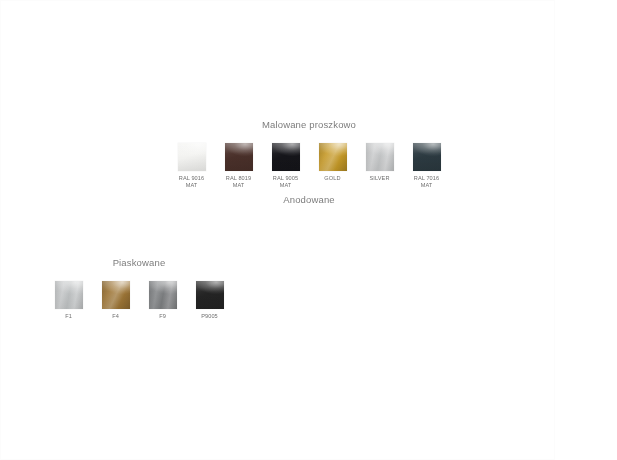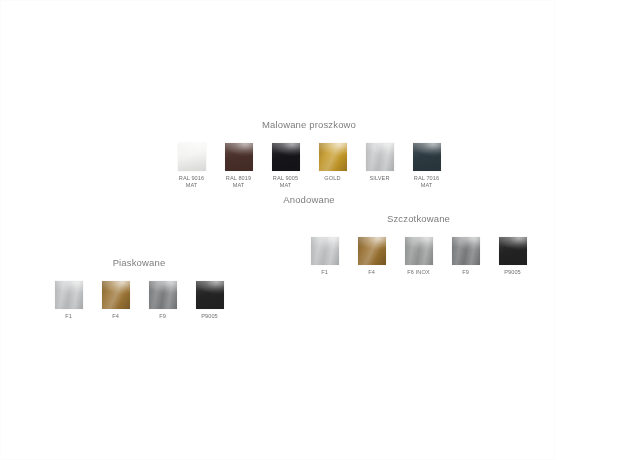--- a/index.html
+++ b/index.html
@@ -150,39 +150,14 @@
           <div class="swatch-chip" style="background: linear-gradient(100deg, rgb(114, 116, 118) 0%, rgb(147, 149, 151) 28%, rgb(122, 124, 126) 50%, rgb(153, 154, 156) 72%, rgb(112, 114, 115) 100%), rgb(127, 129, 131);"></div>
           <div class="swatch-label">F9</div>
         </div>
         <div class="swatch-cell">
           <div class="swatch-chip" style="background: linear-gradient(160deg, rgb(58, 58, 58) 0%, rgb(36, 36, 36) 45%, rgb(33, 33, 33) 100%), rgb(36, 36, 36);"></div>
           <div class="swatch-label">P9005</div>
         </div>
       </div>
   </div>
 
-  <div class="group" id="group-brushed">
-    <div class="group-title">Szczotkowane</div>
-    <div class="swatch-row">
-        <div class="swatch-cell">
-          <div class="swatch-chip" style="background: linear-gradient(100deg, rgb(177, 179, 180) 0%, rgb(206, 208, 209) 28%, rgb(189, 191, 192) 50%, rgb(209, 210, 211) 72%, rgb(173, 175, 176) 100%), rgb(197, 199, 200);"></div>
-          <div class="swatch-label">F1</div>
-        </div>
-        <div class="swatch-cell">
-          <div class="swatch-chip" style="background: linear-gradient(115deg, rgb(125, 92, 39) 0%, rgb(163, 126, 68) 30%, rgb(180, 149, 101) 50%, rgb(150, 110, 46) 70%, rgb(122, 90, 38) 100%), rgb(153, 112, 47);"></div>
-          <div class="swatch-label">F4</div>
-        </div>
-        <div class="swatch-cell">
-          <div class="swatch-chip" style="background: linear-gradient(100deg, rgb(140, 141, 141) 0%, rgb(171, 173, 173) 28%, rgb(149, 151, 151) 50%, rgb(175, 177, 177) 72%, rgb(136, 138, 138) 100%), rgb(155, 157, 157);"></div>
-          <div class="swatch-label">F6 INOX</div>
-        </div>
-        <div class="swatch-cell">
-          <div class="swatch-chip" style="background: linear-gradient(100deg, rgb(113, 114, 116) 0%, rgb(146, 147, 149) 28%, rgb(120, 122, 124) 50%, rgb(151, 153, 154) 72%, rgb(110, 112, 114) 100%), rgb(125, 127, 129);"></div>
-          <div class="swatch-label">F9</div>
-        </div>
-        <div class="swatch-cell">
-          <div class="swatch-chip" style="background: linear-gradient(160deg, rgb(57, 57, 57) 0%, rgb(35, 35, 35) 45%, rgb(33, 33, 33) 100%), rgb(35, 35, 35);"></div>
-          <div class="swatch-label">P9005</div>
-        </div>
-      </div>
-  </div>
 
 </div>
 
 </body></html>

